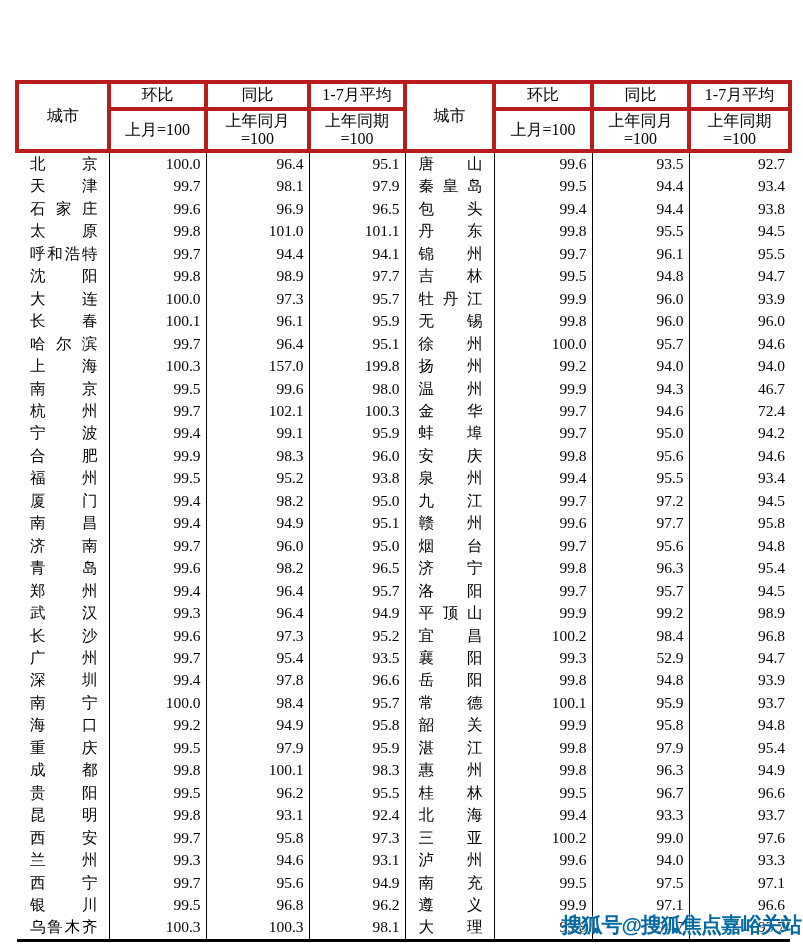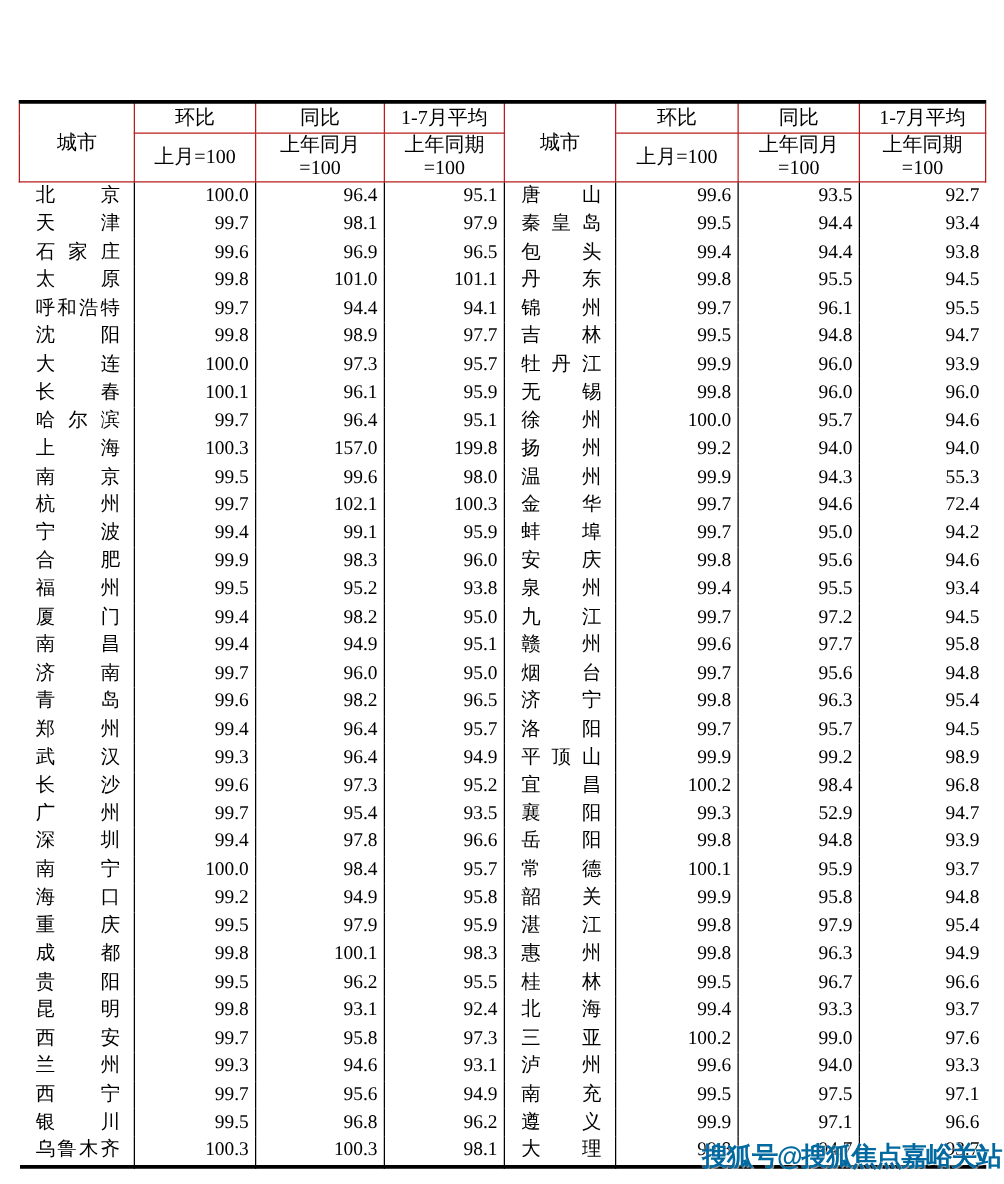--- a/index.html
+++ b/index.html
@@ -11,21 +11,21 @@
     position:absolute;top:9px;left:0;right:0;text-align:center;
     font-size:19px;font-weight:bold;letter-spacing:.5px;
   }
   table.idx{
     position:absolute;left:15px;top:80px;width:773px;
     border-collapse:collapse;table-layout:fixed;
     border-top:3px solid #000;border-bottom:3px solid #000;
   }
   thead th{
     font-weight:normal;font-size:16px;text-align:center;vertical-align:middle;
-    border:1px solid #b91c1c;padding:0;
+    border:4px solid #b91c1c;padding:0;
   }
   tr.h1 th{height:23px;}
   tr.h2 th{height:38px;line-height:18px;}
   th.cityh{font-size:16px;}
   thead{border-bottom:1px solid #000;}
   tbody td{
     border:none;font-size:15.5px;vertical-align:middle;padding:0;
     height:22.46px;line-height:22.46px;white-space:nowrap;overflow:hidden;
   }
   tbody td.br{border-right:1px solid #000;}
@@ -312,21 +312,21 @@
     <td class="num br">99.6</td>
     <td class="num br">98.0</td>
     <td class="city br">
             <span class="jc">
               <span>温</span>
               <span>州</span>
             </span>
           </td>
     <td class="num br">99.9</td>
     <td class="num br">94.3</td>
-    <td class="num">55.3</td>
+    <td class="num">46.7</td>
   </tr>
         <tr>
     <td class="city br">
             <span class="jc">
               <span>杭</span>
               <span>州</span>
             </span>
           </td>
     <td class="num br">99.7</td>
     <td class="num br">102.1</td>

